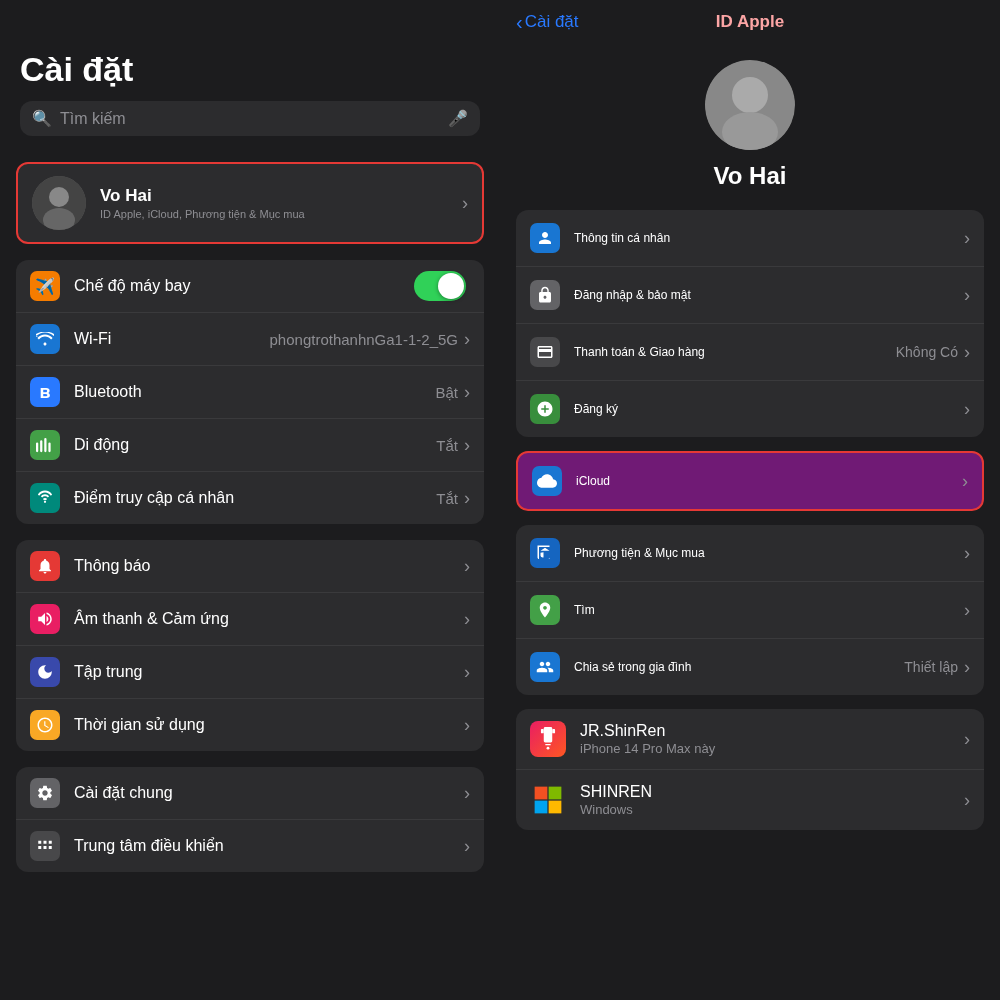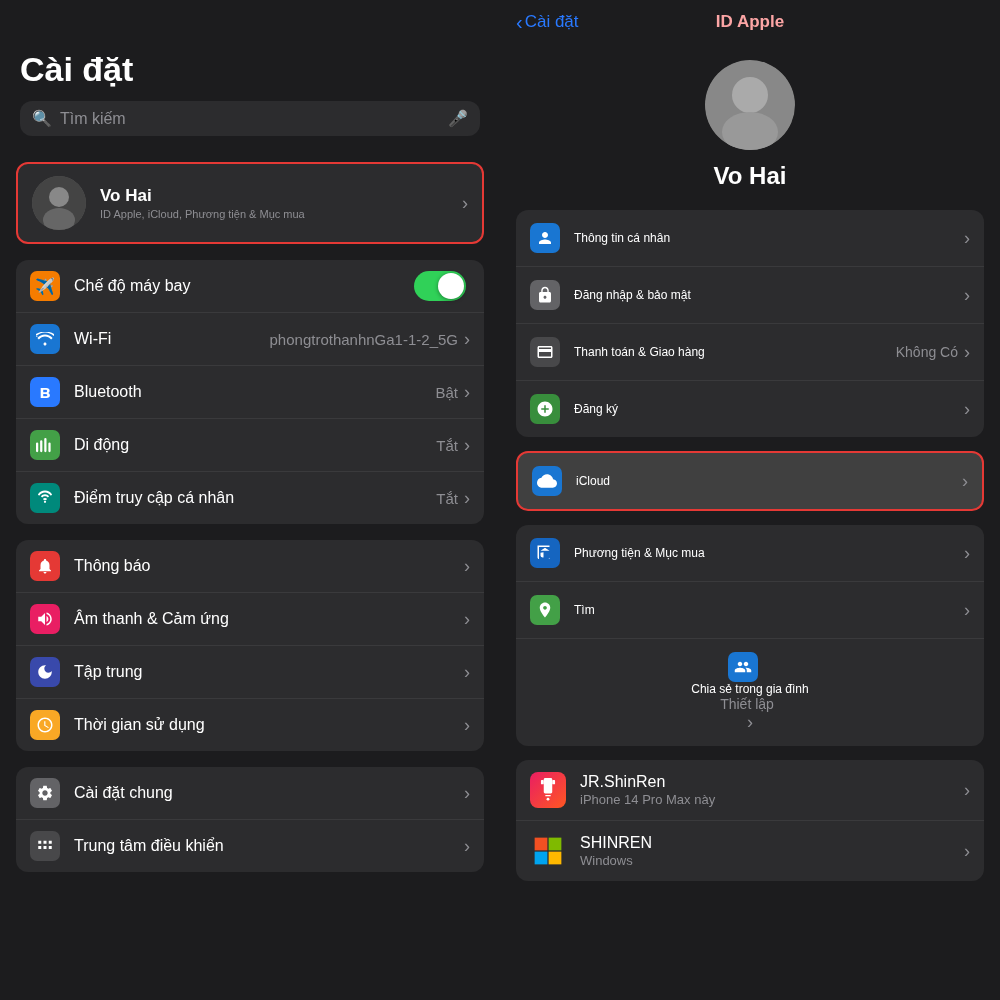--- a/index.html
+++ b/index.html
@@ -249,21 +249,21 @@
       flex-shrink: 0;
       font-size: 16px;
     }
 
     .right-item-label { color: #fff; font-size: 12px; flex: 1; }
     .right-item-value { color: #8e8e93; font-size: 14px; margin-right: 6px; }
 
     
     .icloud-row {
       margin: 0 16px 14px 16px;
-      background: #404040;
+      background: #701a75;
       border-radius: 12px;
       border: 2px solid #e53935;
       overflow: hidden;
     }
 
     .device-row {
       display: flex;
       align-items: center;
       padding: 12px 14px;
       border-bottom: 0.5px solid #3a3a3c;
@@ -509,21 +509,21 @@
     </div>
     <div class="right-item">
       <div class="right-item-icon" style="background:#43a047;">
         <svg width="18" height="18" viewBox="0 0 24 24" fill="white">
             <path d="M12 2C8.13 2 5 5.13 5 9c0 5.25 7 13 7 13s7-7.75 7-13c0-3.87-3.13-7-7-7zm0 9.5c-1.38 0-2.5-1.12-2.5-2.5s1.12-2.5 2.5-2.5 2.5 1.12 2.5 2.5-1.12 2.5-2.5 2.5z"></path>
           </svg>
       </div>
       <span class="right-item-label">Tìm</span>
       <span class="chevron">›</span>
     </div>
-    <div class="right-item" style="border-bottom:none;flex-direction:column;">
+    <div class="right-item" style="border-bottom:none;">
       <div class="right-item-icon" style="background:#1976d2;">
         <svg width="18" height="18" viewBox="0 0 24 24" fill="white">
             <path d="M16 11c1.66 0 2.99-1.34 2.99-3S17.66 5 16 5c-1.66 0-3 1.34-3 3s1.34 3 3 3zm-8 0c1.66 0 2.99-1.34 2.99-3S9.66 5 8 5C6.34 5 5 6.34 5 8s1.34 3 3 3zm0 2c-2.33 0-7 1.17-7 3.5V19h14v-2.5c0-2.33-4.67-3.5-7-3.5zm8 0c-.29 0-.62.02-.97.05 1.16.84 1.97 1.97 1.97 3.45V19h6v-2.5c0-2.33-4.67-3.5-7-3.5z"></path>
           </svg>
       </div>
       <span class="right-item-label">Chia sẻ trong gia đình</span>
       <span class="right-item-value">Thiết lập</span>
       <span class="chevron">›</span>
     </div>
   </div>

